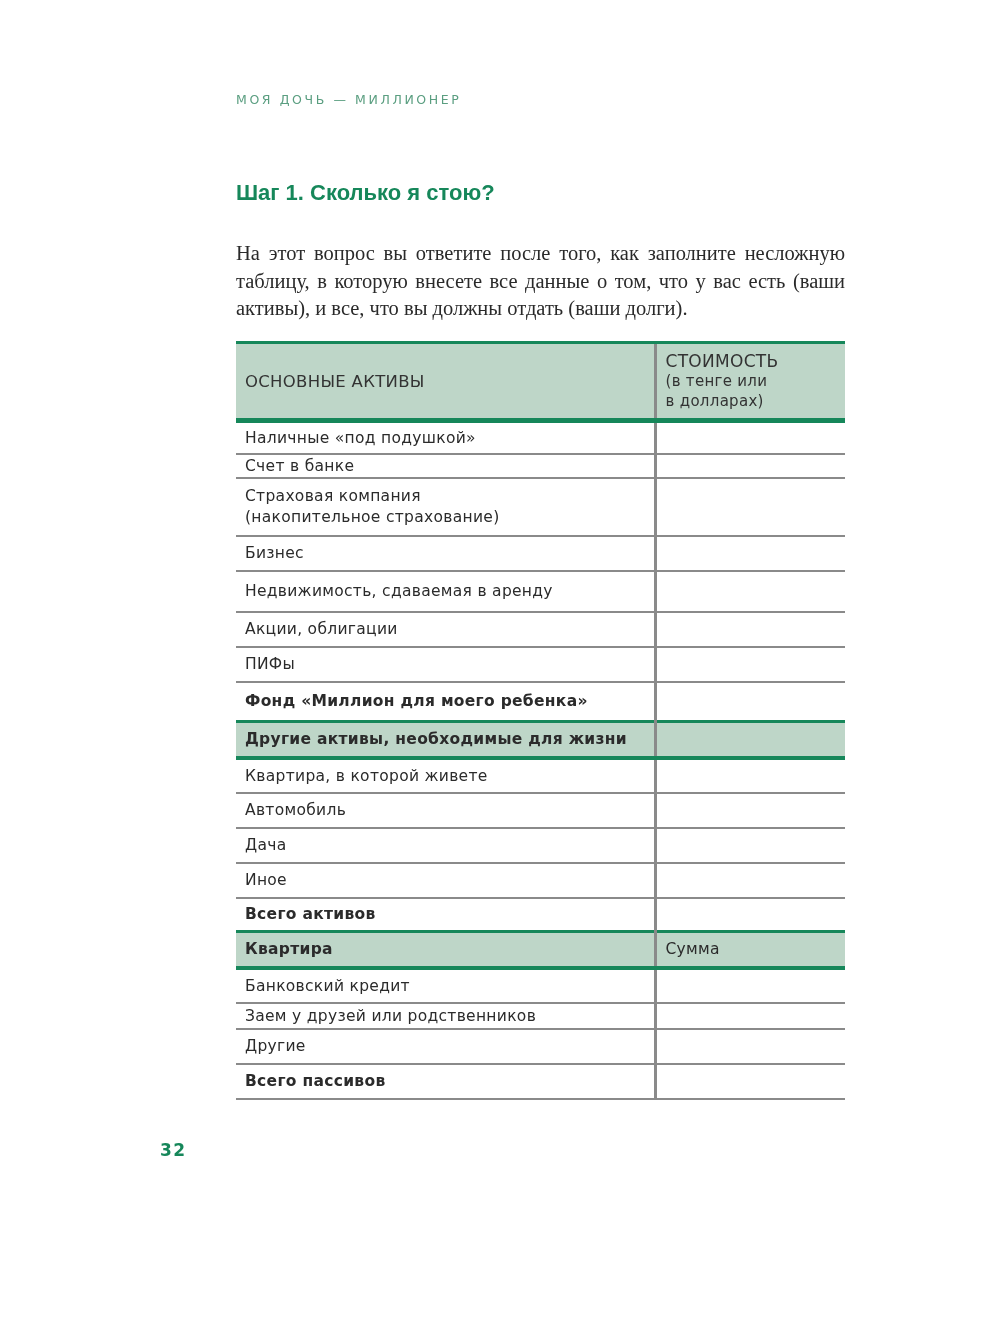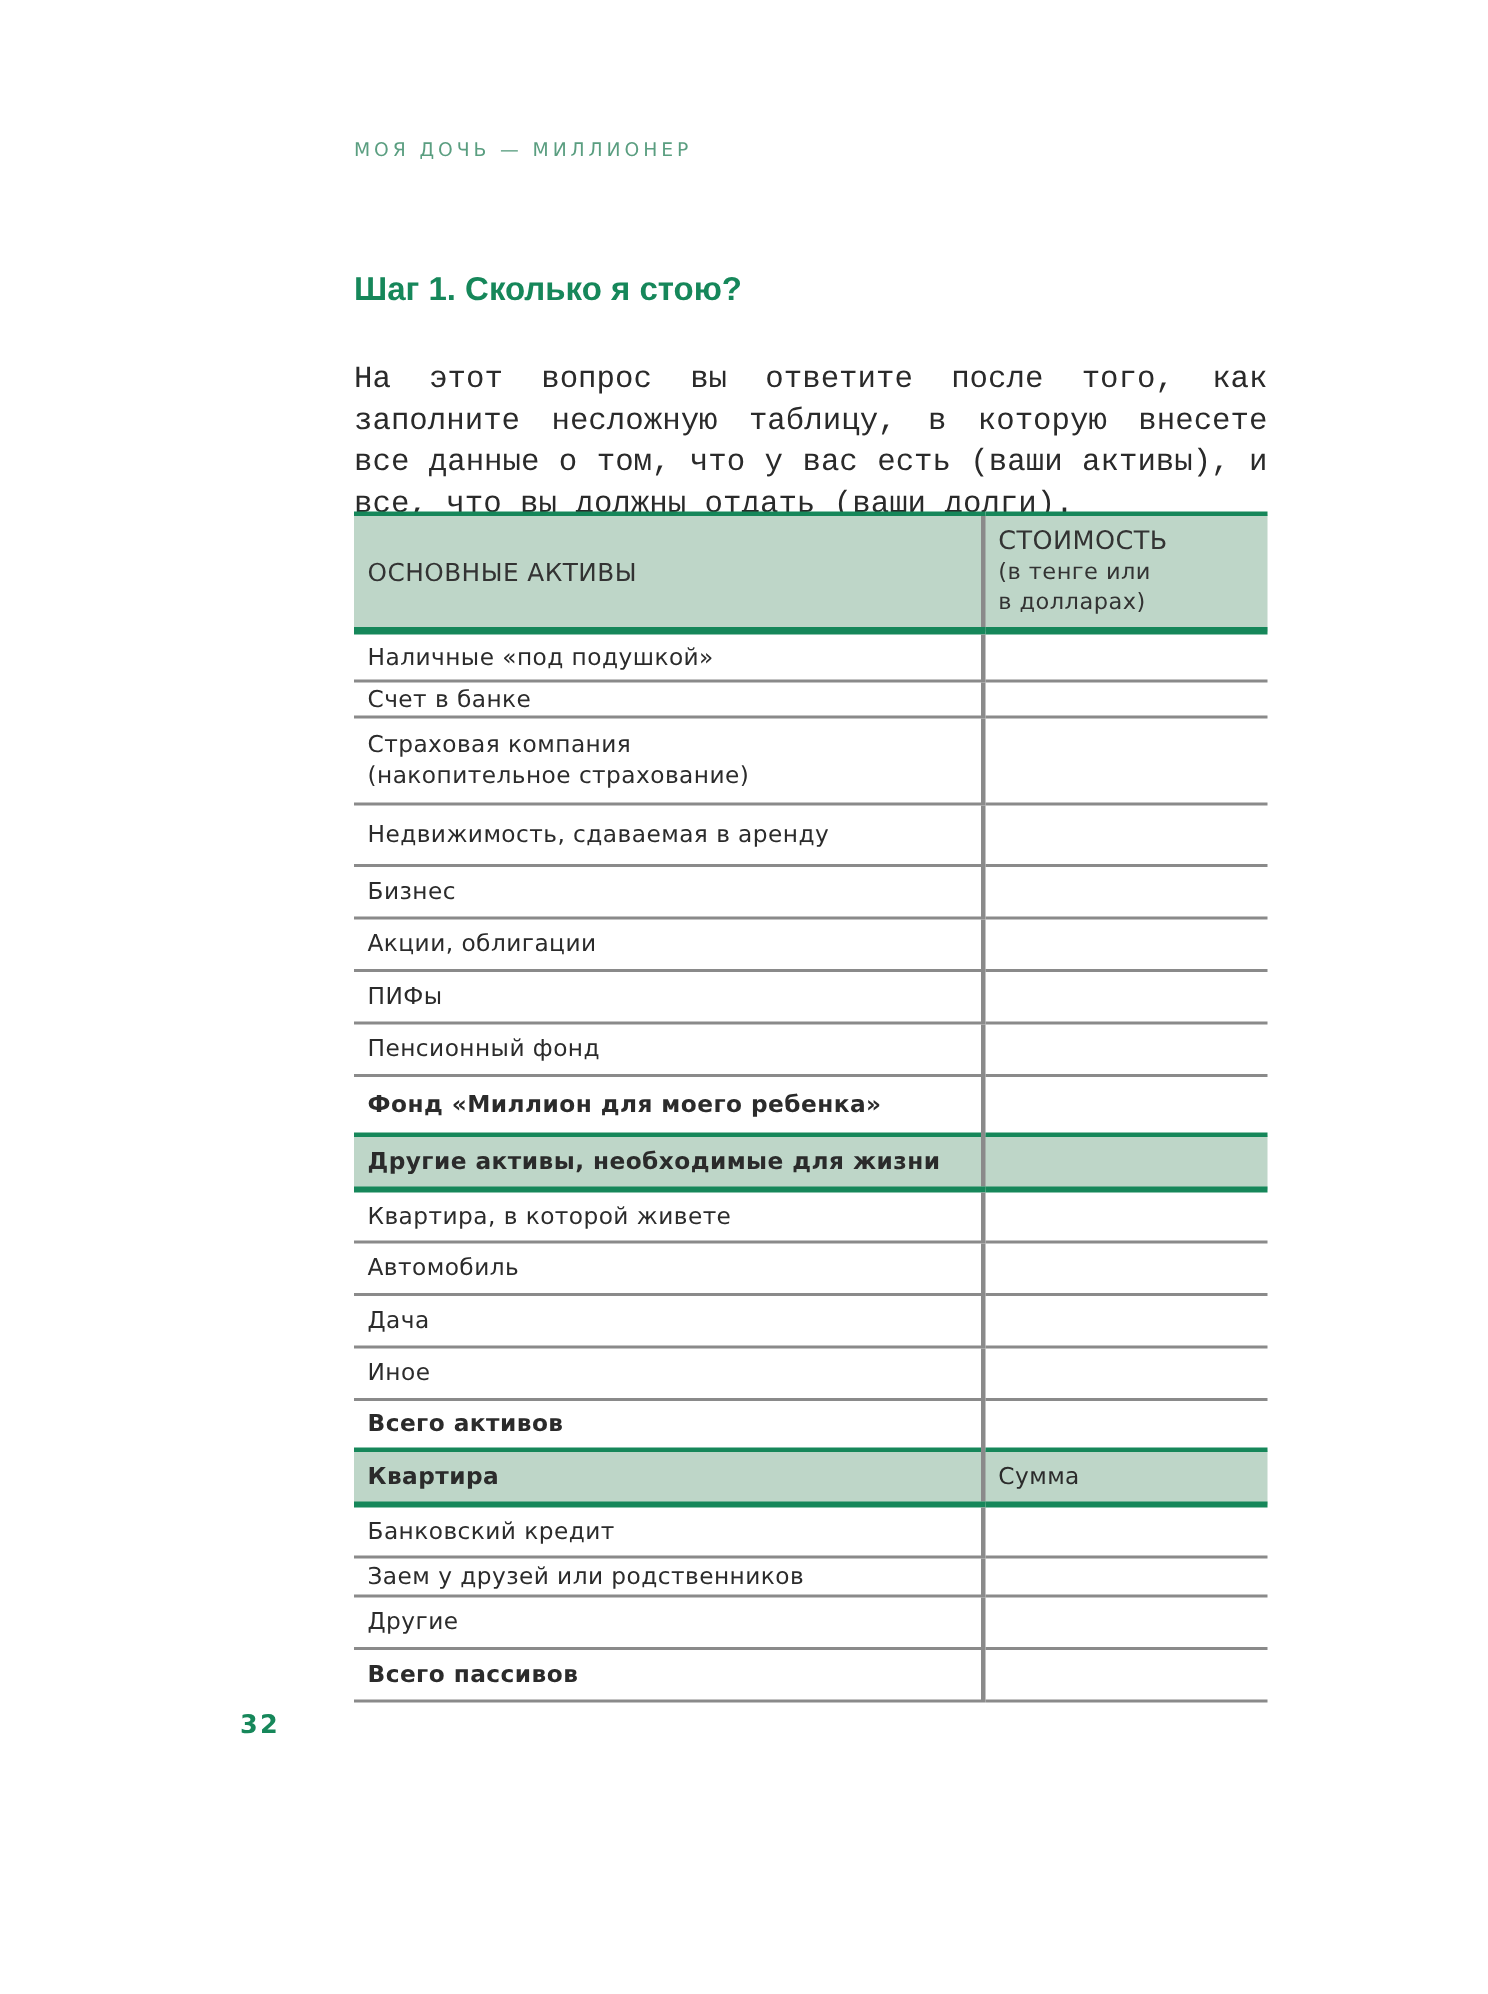--- a/index.html
+++ b/index.html
@@ -9,21 +9,21 @@
     font-family: "DejaVu Sans", sans-serif; font-size: 12.5px; letter-spacing: 2.6px;
     color: #5a9e80; white-space: nowrap;
   }
   .heading {
     position: absolute; left: 236px; top: 180px;
     font-family: "Liberation Sans", sans-serif; font-weight: bold; font-size: 22px;
     color: #16875a; white-space: nowrap;
   }
   .para {
     position: absolute; left: 236px; top: 240px; width: 609px;
-    font-family: Liberation Mono, monospace; font-size: 20.5px; line-height: 27.5px;
+    font-family: Liberation Serif, serif; font-size: 20.5px; line-height: 27.5px;
     color: #2a2a2a; text-align: justify; hyphens: manual;
   }
   .tbl {
     position: absolute; left: 236px; top: 341px; width: 609px;
     border-collapse: collapse; table-layout: fixed;
     font-family: "DejaVu Sans", sans-serif; font-size: 15.5px; color: #2b2b2b;
   }
   .tbl col.c1 { width: 419px; }
   .tbl col.c2 { width: 190px; }
   .tbl td {
@@ -78,38 +78,34 @@
     <td class="c1">Счет в банке</td>
     <td class="c2"></td>
   </tr>
   <tr style="height:58px">
     <td class="c1" style="line-height:21px">
       <div>Страховая компания</div>
       <div>(накопительное страхование)</div>
     </td>
     <td class="c2"></td>
   </tr>
+  <tr style="height:35px">
+    <td class="c1">Бизнес</td>
+    <td class="c2"></td>
+  </tr>
   <tr style="height:41px">
     <td class="c1">Недвижимость, сдаваемая в аренду</td>
-    <td class="c2"></td>
-  </tr>
-  <tr style="height:35px">
-    <td class="c1">Бизнес</td>
     <td class="c2"></td>
   </tr>
   <tr style="height:35px">
     <td class="c1">Акции, облигации</td>
     <td class="c2"></td>
   </tr>
   <tr style="height:35px">
     <td class="c1">ПИФы</td>
-    <td class="c2"></td>
-  </tr>
-  <tr style="height:35px">
-    <td class="c1">Пенсионный фонд</td>
     <td class="c2"></td>
   </tr>
   <tr class="bold" style="height:40px">
     <td class="c1">Фонд «Миллион для моего ребенка»</td>
     <td class="c2"></td>
   </tr>
 
   <tr class="section bold" style="height:36px">
     <td class="c1">Другие активы, необходимые для жизни</td>
     <td class="c2"></td>

